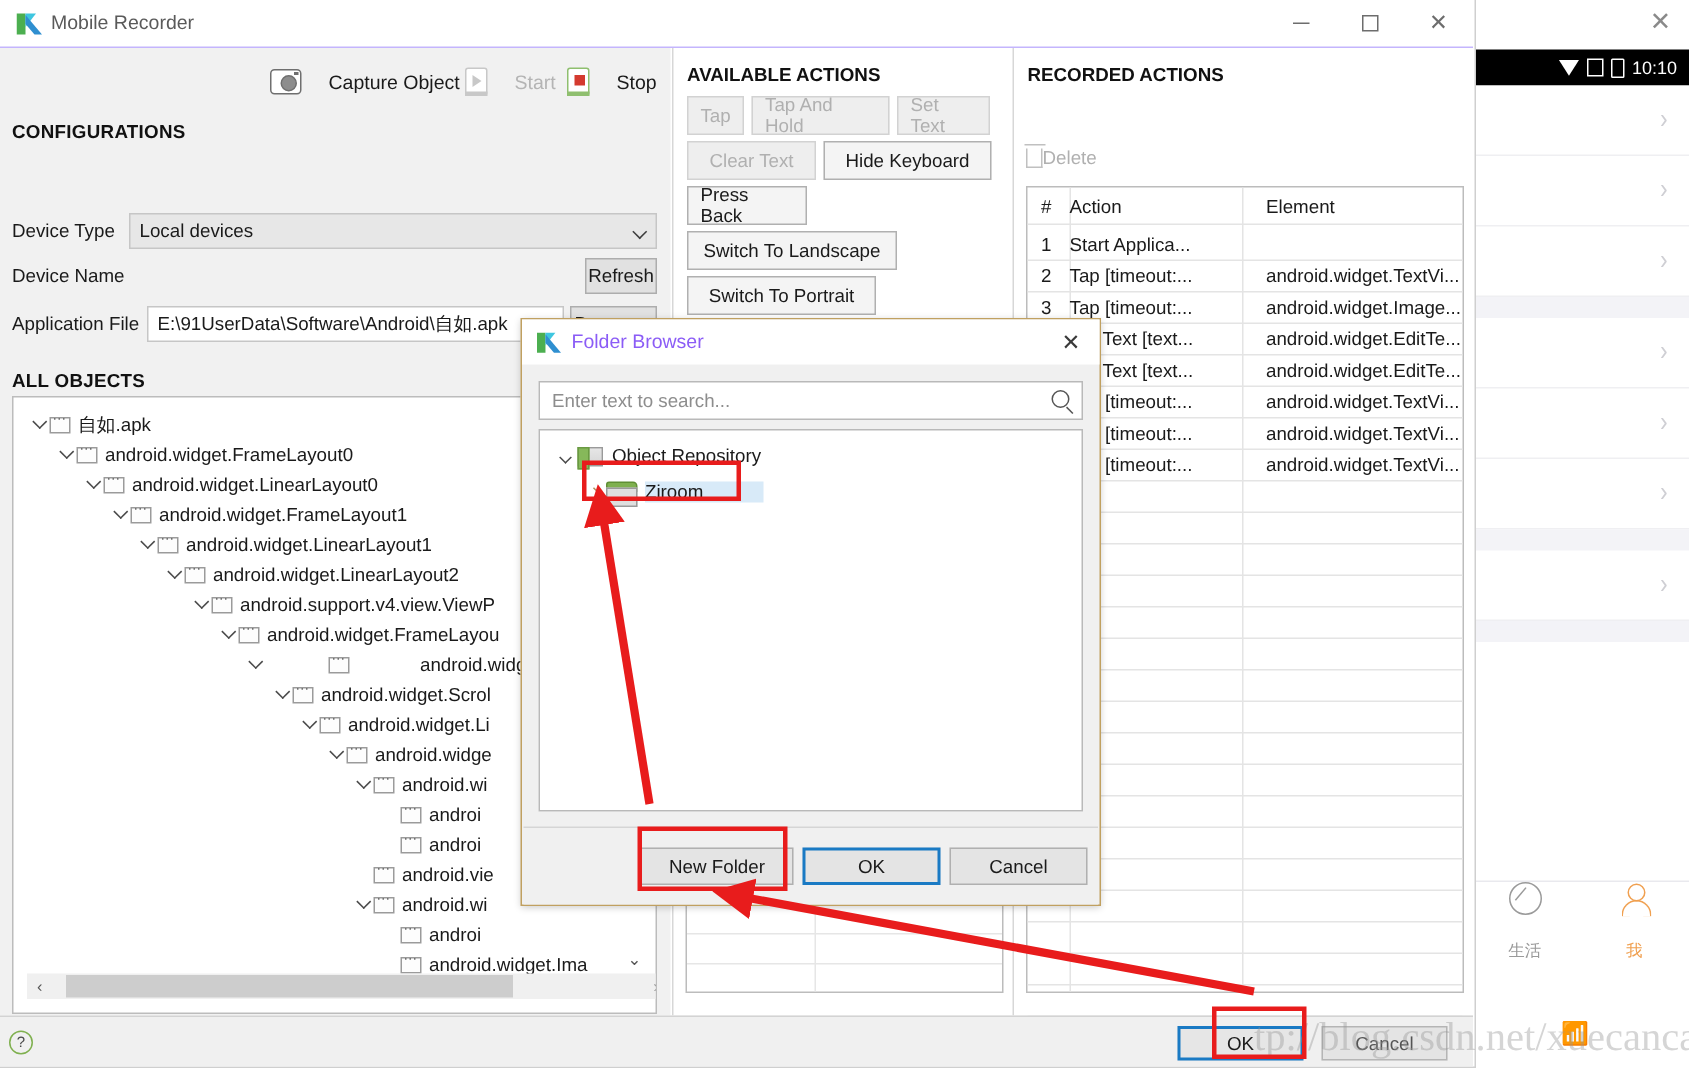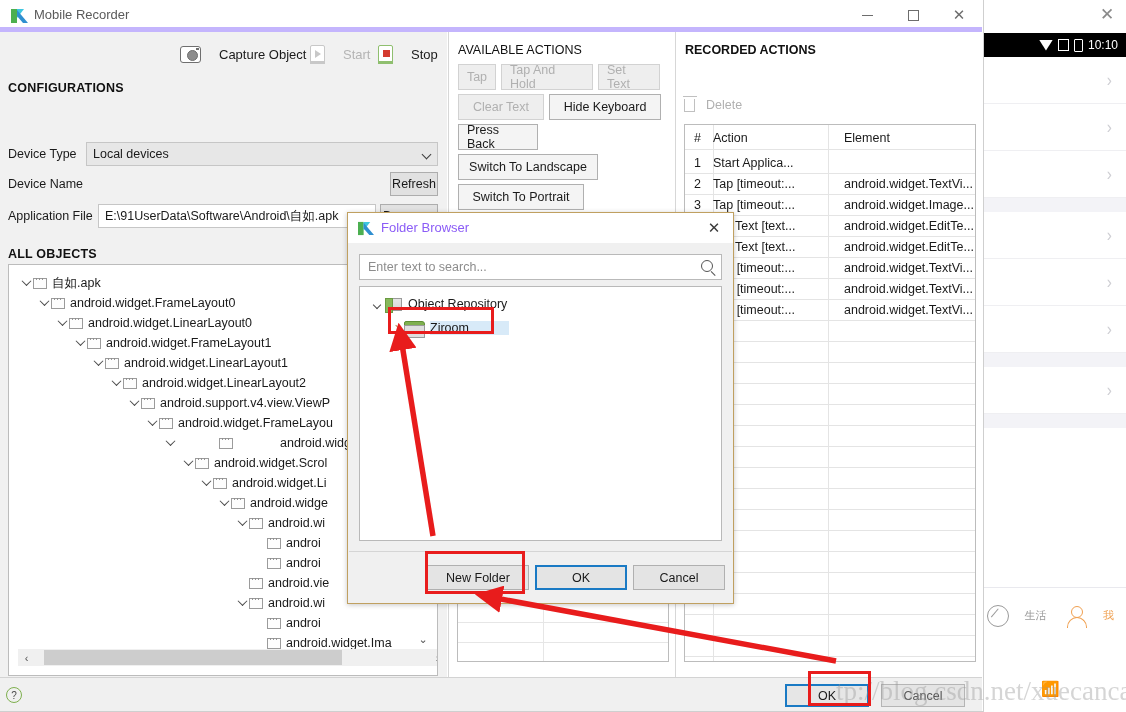--- a/index.html
+++ b/index.html
@@ -16,34 +16,34 @@
 
   
   .phone-layer { position: absolute; left: 975px; top: 0; width: 151px; height: 712px; background:#ffffff; }
   .phone-close { position:absolute; right:10px; top:6px; width:18px; height:18px; color:#8a8a8a; font-size:17px; line-height:18px; text-align:center; }
   .phone-status { position:absolute; left:5px; top:33px; width:146px; height:24px; background:#000; color:#fff; display:flex; align-items:center; justify-content:flex-end; padding-right:8px; gap:5px; font-size:12px; }
   .phone-body { position:absolute; left:5px; top:57px; width:146px; height:570px; background:#fff; }
   .p-row { position:relative; height:47px; border-bottom:1px solid #efeff2; display:flex; align-items:center; justify-content:flex-end; padding-right:14px; }
   .p-row.sep { background:#f3f3f7; height:14px; border-bottom:none; }
   .chev { color:#cfcfd4; font-size:19px; font-weight:300; transform:scaleX(0.8); }
   .phone-nav { position:absolute; left:5px; top:587px; width:146px; height:56px; background:#fff; border-top:1px solid #e9e9ee; display:flex; }
-  .nav-item { flex:1; display:flex; flex-direction:row; align-items:center; justify-content:center; gap:16px; font-size:11px; }
+  .nav-item { flex:1; display:flex; flex-direction:column; align-items:center; justify-content:flex-start; gap:16px; font-size:11px; }
   .nav-item.gray { color:#9a9a9a; }
   .nav-item.active { color:#f0a050; }
   .nav-ico { width:22px; height:22px; border:1.4px solid currentColor; border-radius:50%; position:relative; }
   .nav-ico.person { border:none; }
   .nav-ico.person::before { content:""; position:absolute; left:6px; top:1px; width:10px; height:10px; border:1.6px solid currentColor; border-radius:50%; }
   .nav-ico.person::after { content:""; position:absolute; left:2px; top:12px; width:18px; height:10px; border:1.6px solid currentColor; border-bottom:none; border-radius:10px 10px 0 0; }
   .nav-ico.compass::after { content:""; position:absolute; left:5px; top:5px; width:11px; height:11px; border-left:1.4px solid currentColor; transform:rotate(40deg); }
   .phone-wifi { position:absolute; left:0; top:680px; width:151px; text-align:center; color:#8d8d8d; font-size:15px; }
 
   
   .appwin { position:absolute; left:0; top:0; width:984px; height:712px; background:#ffffff; border:1px solid #cfcfcf; border-left:none; border-top:none; }
 
-  .titlebar { position:absolute; left:0; top:0; width:982px; height:32px; background:#ffffff; border-bottom:5px solid #c4b5fd;padding-left:28px; }
+  .titlebar { position:absolute; left:0; top:0; width:982px; height:32px; background:#ffffff; border-bottom:1px solid #c4b5fd;padding-left:28px; }
   .klogo { position:absolute; left:11px; top:7px; width:17px; height:18px; }
   .apptitle { position:absolute; left:34px; top:7px; font-size:13px; color:#5a5a5a; }
   .wbtn { position:absolute; top:0; width:46px; height:31px; display:flex; align-items:center; justify-content:center; color:#6d6d6d; font-size:13px; }
   .wbtn.min { left:844px; }
   .wbtn.max { left:890px; }
   .wbtn.close { left:936px; }
   .glyph-min { width:11px; height:1px; background:#6d6d6d; }
   .glyph-max { width:11px; height:11px; border:1px solid #6d6d6d; }
   .glyph-x { font-size:15px; line-height:1; color:#6d6d6d; font-family:"DejaVu Sans", sans-serif; }
 
@@ -84,32 +84,32 @@
   .tarrow.none::before { display:none; }
   .tico { width:14px; height:11px; border:1px solid #9b9b9b; background:#fdfdfd; margin-right:5px; position:relative; flex:none; }
   .tico::after { content:"\22EF"; position:absolute; left:1px; top:-5px; font-size:9px; color:#6d6d6d; }
   .hscroll { position:absolute; left:9px; bottom:9px; width:428px; height:17px; background:#f0f0f0; display:flex; align-items:center; }
   .hs-btn { width:17px; height:17px; display:flex; align-items:center; justify-content:center; font-size:11px; color:#555; }
   .hs-thumb { position:absolute; left:26px; top:1px; width:298px; height:15px; background:#cdcdcd; }
   .vscroll-arrow { position:absolute; right:6px; bottom:28px; width:16px; height:16px; display:flex; align-items:center; justify-content:center; color:#555; font-size:11px; }
 
   
   .midcol { position:absolute; left:448px; top:32px; width:226px; height:645px; background:#ffffff; border-left:1px solid #d7d7d7; }
-  .aa-hdr { position:absolute; left:9px; top:11px; font-weight:normal; font-size:12.5px; color:#111; }
+  .aa-hdr { position:absolute; left:9px; top:11px; font-weight:bold; font-size:12.5px; color:#111; }
   .abtn { position:absolute; height:24px; background:#e9e9e9; border:1px solid #bdbdbd; display:flex; align-items:center; justify-content:center; font-size:12.5px; color:#1a1a1a; padding:12px 8px; }
   .abtn.dis { color:#b0b0b0; background:#eeeeee; border-color:#d2d2d2; }
   .abtn.en { background:#f4f4f4; border-color:#b0b0b0; }
   .mid-tablebox { position:absolute; left:8px; top:570px; width:212px; height:60px; background:#fff; border:1px solid #bcbcbc; }
   .grid-h { position:absolute; left:0; width:100%; height:1px; background:#e6e6e6; }
   .grid-v { position:absolute; top:0; width:1px; height:100%; background:#e6e6e6; }
 
   
   .rightcol { position:absolute; left:675px; top:32px; width:307px; height:645px; background:#ffffff; border-left:1px solid #d7d7d7; }
   .ra-hdr { position:absolute; left:9px; top:11px; font-weight:bold; font-size:12.5px; color:#111; }
-  .del-btn { position:absolute; left:8px; top:66px; display:flex; align-items:center; gap:11px; color:#b0b0b0; font-size:12.5px; }
+  .del-btn { position:absolute; left:8px; top:66px; display:flex; align-items:center; gap:0; color:#b0b0b0; font-size:12.5px; }
   .ico-trash { width:11px; height:13px; border:1.4px solid #c0c0c0; border-top:none; position:relative; }
   .ico-trash::before { content:""; position:absolute; left:-2.4px; top:-3px; width:14px; height:1.4px; background:#c0c0c0; }
   .ra-table { position:absolute; left:8px; top:92px; width:292px; height:538px; background:#fff; border:1px solid #bcbcbc; }
   .ra-row { position:absolute; left:0; width:100%; height:21px; display:flex; align-items:center; font-size:12.5px; }
   .ra-c0 { width:28px; padding-left:9px; }
   .ra-c1 { width:115px; }
   .ra-c2 { flex:1;margin-left:16px; }
   .ra-line { position:absolute; left:0; width:100%; height:1px; background:#e4e4e4; }
   .ra-vline { position:absolute; top:0; width:1px; height:100%; background:#e4e4e4; }
 

